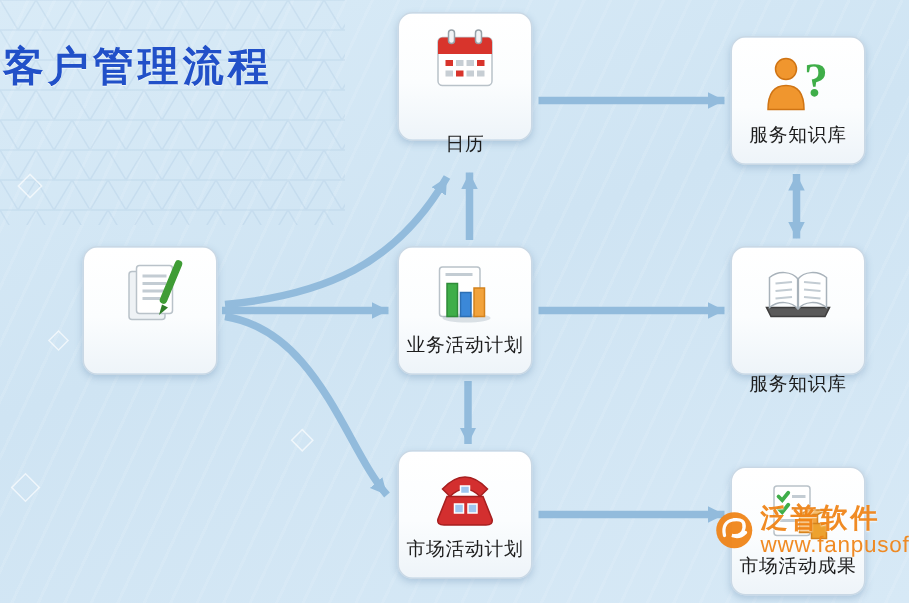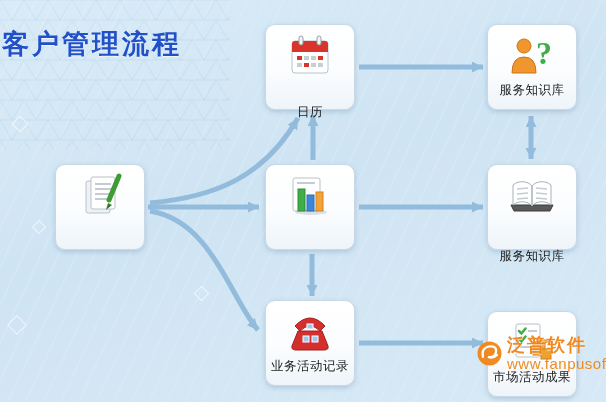--- a/index.html
+++ b/index.html
@@ -96,21 +96,21 @@
           <line x1="20" y1="16" x2="36" y2="16"></line>
           <line x1="20" y1="21" x2="36" y2="21"></line>
           <line x1="20" y1="26" x2="32" y2="26"></line>
         </g>
         <path d="M44 3 L34 27" stroke="#3f9c35" stroke-width="5" stroke-linecap="round"></path>
         <path d="M33 30 L31 37 L37 32 Z" fill="#2f7d28"></path>
       </svg>
     </div>
   </div>
 
-  <div class="node" style="left:265px;top:24px;gap:24px;">
+  <div class="node" style="left:265px;top:8px;gap:24px;">
     <div class="icon">
       <svg width="50" height="44" viewBox="0 0 50 44">
         <rect x="7" y="9" width="36" height="32" rx="3" fill="#ffffff" stroke="#b9c2c9"></rect>
         <path d="M7 12 a3 3 0 0 1 3-3 h30 a3 3 0 0 1 3 3 v8 H7 Z" fill="#d8342c"></path>
         <rect x="14" y="4" width="4" height="9" rx="2" fill="#f2f4f6" stroke="#97a1a8"></rect>
         <rect x="32" y="4" width="4" height="9" rx="2" fill="#f2f4f6" stroke="#97a1a8"></rect>
         <g>
           <rect x="12" y="24" width="5" height="4" fill="#d8342c"></rect>
           <rect x="19" y="24" width="5" height="4" fill="#c7ced4"></rect>
           <rect x="26" y="24" width="5" height="4" fill="#c7ced4"></rect>
@@ -129,33 +129,34 @@
     <div class="icon">
       <svg width="50" height="44" viewBox="0 0 50 44">
         <rect x="8" y="5" width="27" height="33" rx="2" fill="#ffffff" stroke="#b9c2c9"></rect>
         <line x1="12" y1="10" x2="30" y2="10" stroke="#c3ccd3" stroke-width="2"></line>
         <ellipse cx="26" cy="39" rx="16" ry="3" fill="rgba(120,140,155,0.25)"></ellipse>
         <rect x="13" y="16" width="7" height="22" fill="#3fae49" stroke="#2f8c39"></rect>
         <rect x="22" y="22" width="7" height="16" fill="#3b88d8" stroke="#2c6fb4"></rect>
         <rect x="31" y="19" width="7" height="19" fill="#f2a33c" stroke="#d4821c"></rect>
       </svg>
     </div>
+    <div class="label">业务活动计划</div>
   </div>
 
   <div class="node" style="left:265px;top:300px;">
     <div class="icon">
       <svg width="50" height="44" viewBox="0 0 50 44">
         <path d="M10 17 Q25 1 40 17 L35 22 Q25 12 15 22 Z" fill="#d32f2f" stroke="#a61f1f"></path>
         <path d="M13 22 H37 L43 37 Q44 41 39 41 H11 Q6 41 7 37 Z" fill="#d32f2f" stroke="#a61f1f"></path>
         <rect x="18" y="27" width="6" height="6" fill="#9fc6ef" stroke="#ffffff"></rect>
         <rect x="27" y="27" width="6" height="6" fill="#9fc6ef" stroke="#ffffff"></rect>
         <rect x="22" y="15" width="6" height="5" fill="#9fc6ef" stroke="#ffffff"></rect>
       </svg>
     </div>
-    <div class="label">业务活动记录</div>
+    <div class="label">市场活动计划</div>
   </div>
 
   <div class="node" style="left:487px;top:24px;">
     <div class="icon">
       <svg width="50" height="44" viewBox="0 0 50 44">
         <circle cx="17" cy="13" r="7" fill="#f0962e" stroke="#cf7414"></circle>
         <path d="M5 40 Q5 24 17 24 Q29 24 29 40 Z" fill="#f0962e" stroke="#cf7414"></path>
         <text x="29" y="31" font-size="32" font-weight="bold" fill="#3fae49" font-family="'Liberation Serif',serif">?</text>
       </svg>
     </div>

